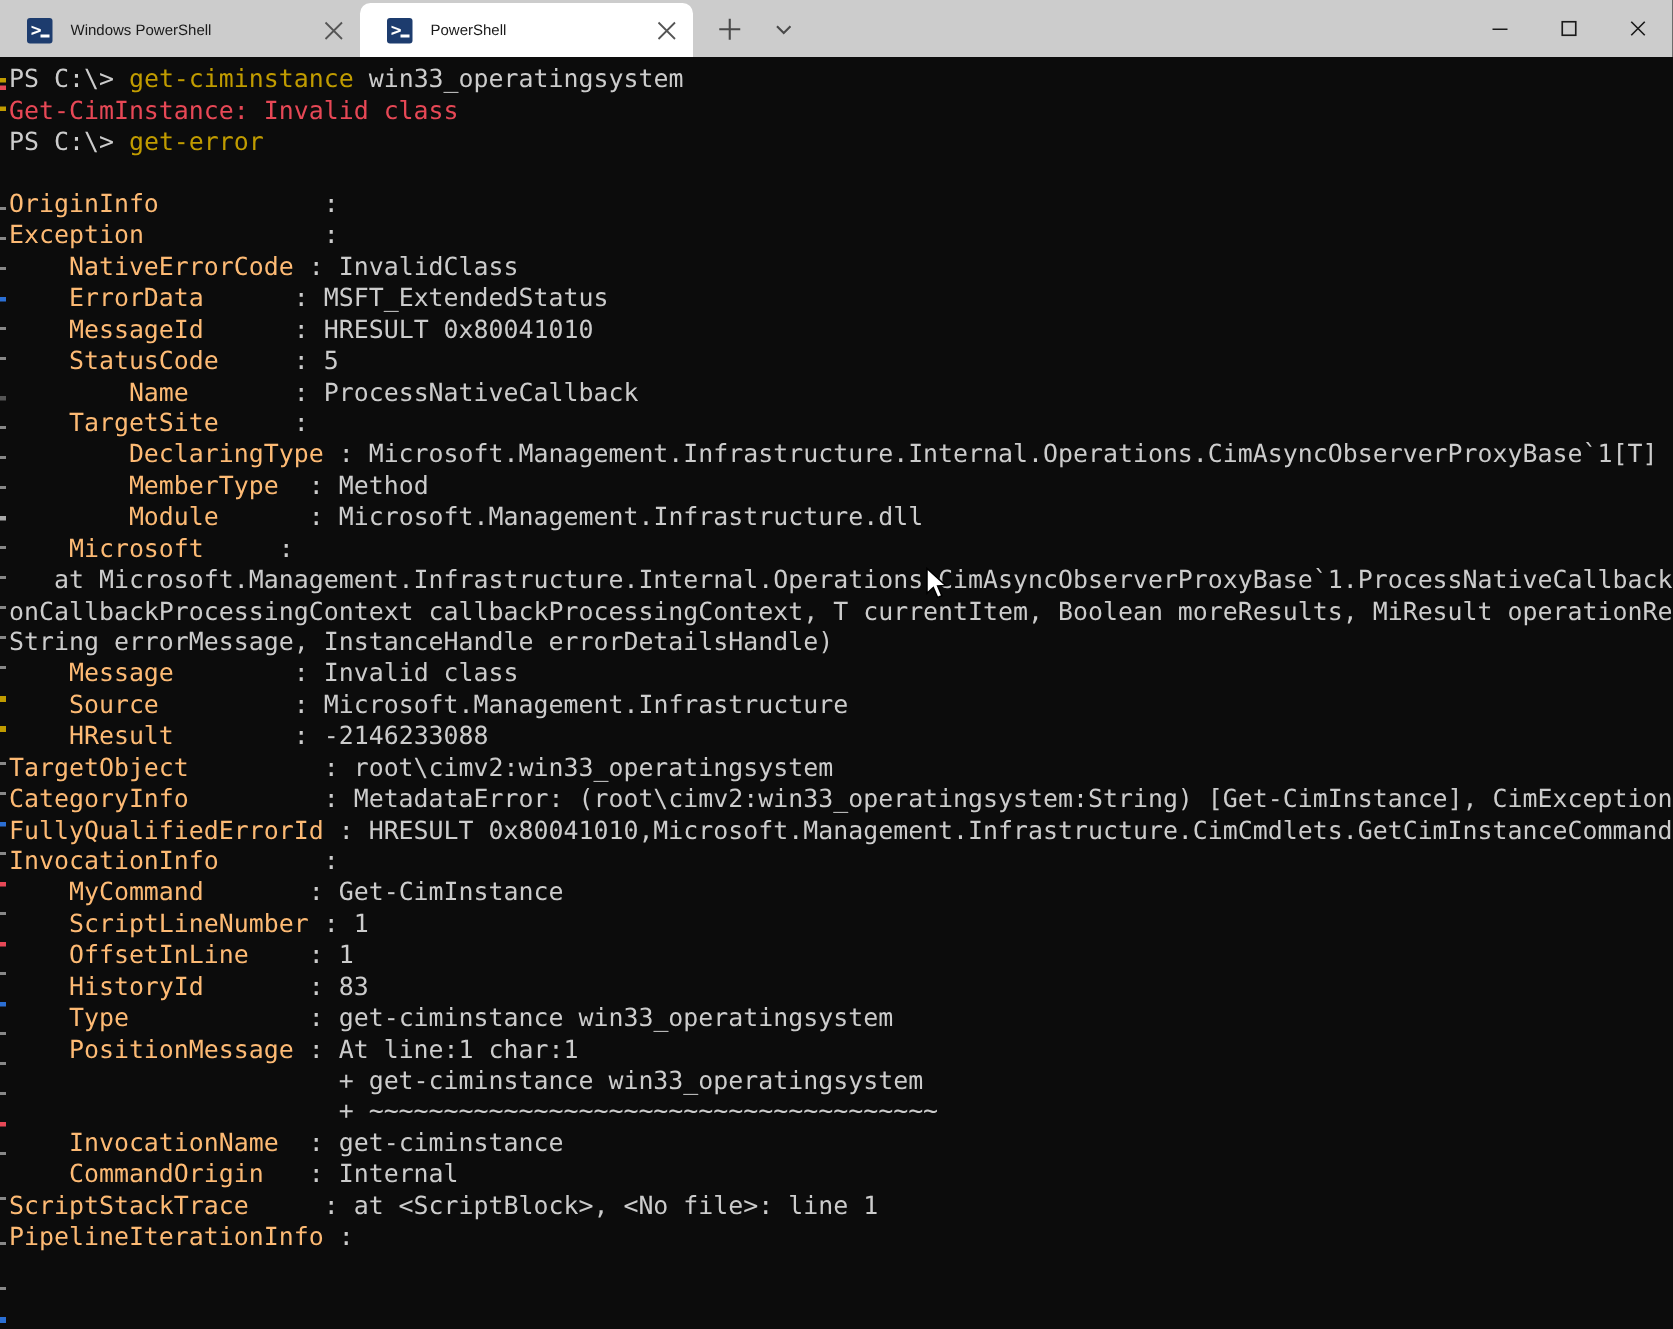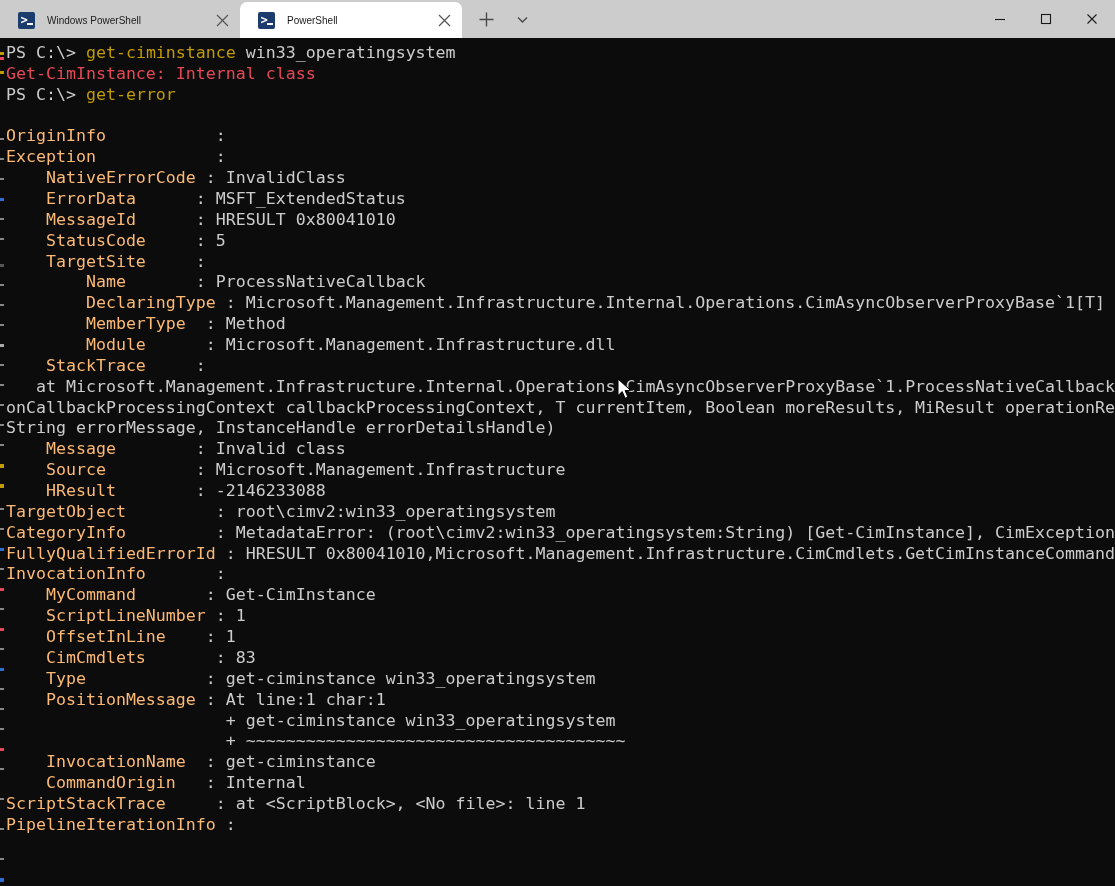--- a/index.html
+++ b/index.html
@@ -278,49 +278,49 @@
       <div class="mm-mark" style="top: 710px; height: 3px; background: rgb(231, 72, 86);"></div>
       <div class="mm-mark" style="top: 730px; height: 2px; background: rgb(136, 136, 136);"></div>
       <div class="mm-mark" style="top: 760px; height: 2px; background: rgb(136, 136, 136);"></div>
       <div class="mm-mark" style="top: 790px; height: 2px; background: rgb(136, 136, 136);"></div>
       <div class="mm-mark" style="top: 820px; height: 2px; background: rgb(136, 136, 136);"></div>
       <div class="mm-mark" style="top: 840px; height: 4px; background: rgb(43, 111, 212);"></div>
     </div>
 
   <div class="term-inner">
       <div class="line"><span class="c-white">PS C:\&gt; </span><span class="c-yellow">get-ciminstance</span><span class="c-white"> win33_operatingsystem</span></div>
-      <div class="line"><span class="c-red">Get-CimInstance: Internal class</span></div>
+      <div class="line"><span class="c-red">Get-CimInstance: Invalid class</span></div>
       <div class="line"><span class="c-white">PS C:\&gt; </span><span class="c-yellow">get-error</span></div>
       <div class="line"><span class="c-white"></span></div>
       <div class="line"><span class="c-green">OriginInfo           </span><span class="c-white">:</span></div>
       <div class="line"><span class="c-green">Exception            </span><span class="c-white">:</span></div>
       <div class="line"><span class="c-green">    NativeErrorCode</span><span class="c-white"> : InvalidClass</span></div>
       <div class="line"><span class="c-green">    ErrorData      </span><span class="c-white">: MSFT_ExtendedStatus</span></div>
       <div class="line"><span class="c-green">    MessageId      </span><span class="c-white">: HRESULT 0x80041010</span></div>
       <div class="line"><span class="c-green">    StatusCode     </span><span class="c-white">: 5</span></div>
+      <div class="line"><span class="c-green">        Name       </span><span class="c-white">: ProcessNativeCallback</span></div>
       <div class="line"><span class="c-green">    TargetSite     </span><span class="c-white">:</span></div>
-      <div class="line"><span class="c-green">        Name       </span><span class="c-white">: ProcessNativeCallback</span></div>
       <div class="line"><span class="c-green">        DeclaringType</span><span class="c-white"> : Microsoft.Management.Infrastructure.Internal.Operations.CimAsyncObserverProxyBase`1[T]</span></div>
       <div class="line"><span class="c-green">        MemberType </span><span class="c-white"> : Method</span></div>
       <div class="line"><span class="c-green">        Module     </span><span class="c-white"> : Microsoft.Management.Infrastructure.dll</span></div>
-      <div class="line"><span class="c-green">    StackTrace     </span><span class="c-white">:</span></div>
+      <div class="line"><span class="c-green">    Microsoft     </span><span class="c-white">:</span></div>
       <div class="line"><span class="c-white">   at Microsoft.Management.Infrastructure.Internal.Operations.CimAsyncObserverProxyBase`1.ProcessNativeCallback(Operati</span></div>
       <div class="line"><span class="c-white">onCallbackProcessingContext callbackProcessingContext, T currentItem, Boolean moreResults, MiResult operationResult,</span></div>
       <div class="line"><span class="c-white">String errorMessage, InstanceHandle errorDetailsHandle)</span></div>
       <div class="line"><span class="c-green">    Message        </span><span class="c-white">: Invalid class</span></div>
       <div class="line"><span class="c-green">    Source         </span><span class="c-white">: Microsoft.Management.Infrastructure</span></div>
       <div class="line"><span class="c-green">    HResult        </span><span class="c-white">: -2146233088</span></div>
       <div class="line"><span class="c-green">TargetObject         </span><span class="c-white">: root\cimv2:win33_operatingsystem</span></div>
       <div class="line"><span class="c-green">CategoryInfo         </span><span class="c-white">: MetadataError: (root\cimv2:win33_operatingsystem:String) [Get-CimInstance], CimException</span></div>
       <div class="line"><span class="c-green">FullyQualifiedErrorId</span><span class="c-white"> : HRESULT 0x80041010,Microsoft.Management.Infrastructure.CimCmdlets.GetCimInstanceCommand</span></div>
       <div class="line"><span class="c-green">InvocationInfo       </span><span class="c-white">:</span></div>
       <div class="line"><span class="c-green">    MyCommand       </span><span class="c-white">: Get-CimInstance</span></div>
       <div class="line"><span class="c-green">    ScriptLineNumber</span><span class="c-white"> : 1</span></div>
       <div class="line"><span class="c-green">    OffsetInLine    </span><span class="c-white">: 1</span></div>
-      <div class="line"><span class="c-green">    CimCmdlets       </span><span class="c-white">: 83</span></div>
+      <div class="line"><span class="c-green">    HistoryId       </span><span class="c-white">: 83</span></div>
       <div class="line"><span class="c-green">    Type            </span><span class="c-white">: get-ciminstance win33_operatingsystem</span></div>
       <div class="line"><span class="c-green">    PositionMessage </span><span class="c-white">: At line:1 char:1</span></div>
       <div class="line"><span class="c-white">                      + get-ciminstance win33_operatingsystem</span></div>
       <div class="line"><span class="c-white">                      + ~~~~~~~~~~~~~~~~~~~~~~~~~~~~~~~~~~~~~~</span></div>
       <div class="line"><span class="c-green">    InvocationName  </span><span class="c-white">: get-ciminstance</span></div>
       <div class="line"><span class="c-green">    CommandOrigin   </span><span class="c-white">: Internal</span></div>
       <div class="line"><span class="c-green">ScriptStackTrace     </span><span class="c-white">: at &lt;ScriptBlock&gt;, &lt;No file&gt;: line 1</span></div>
       <div class="line"><span class="c-green">PipelineIterationInfo</span><span class="c-white"> :</span></div>
     </div>
 

